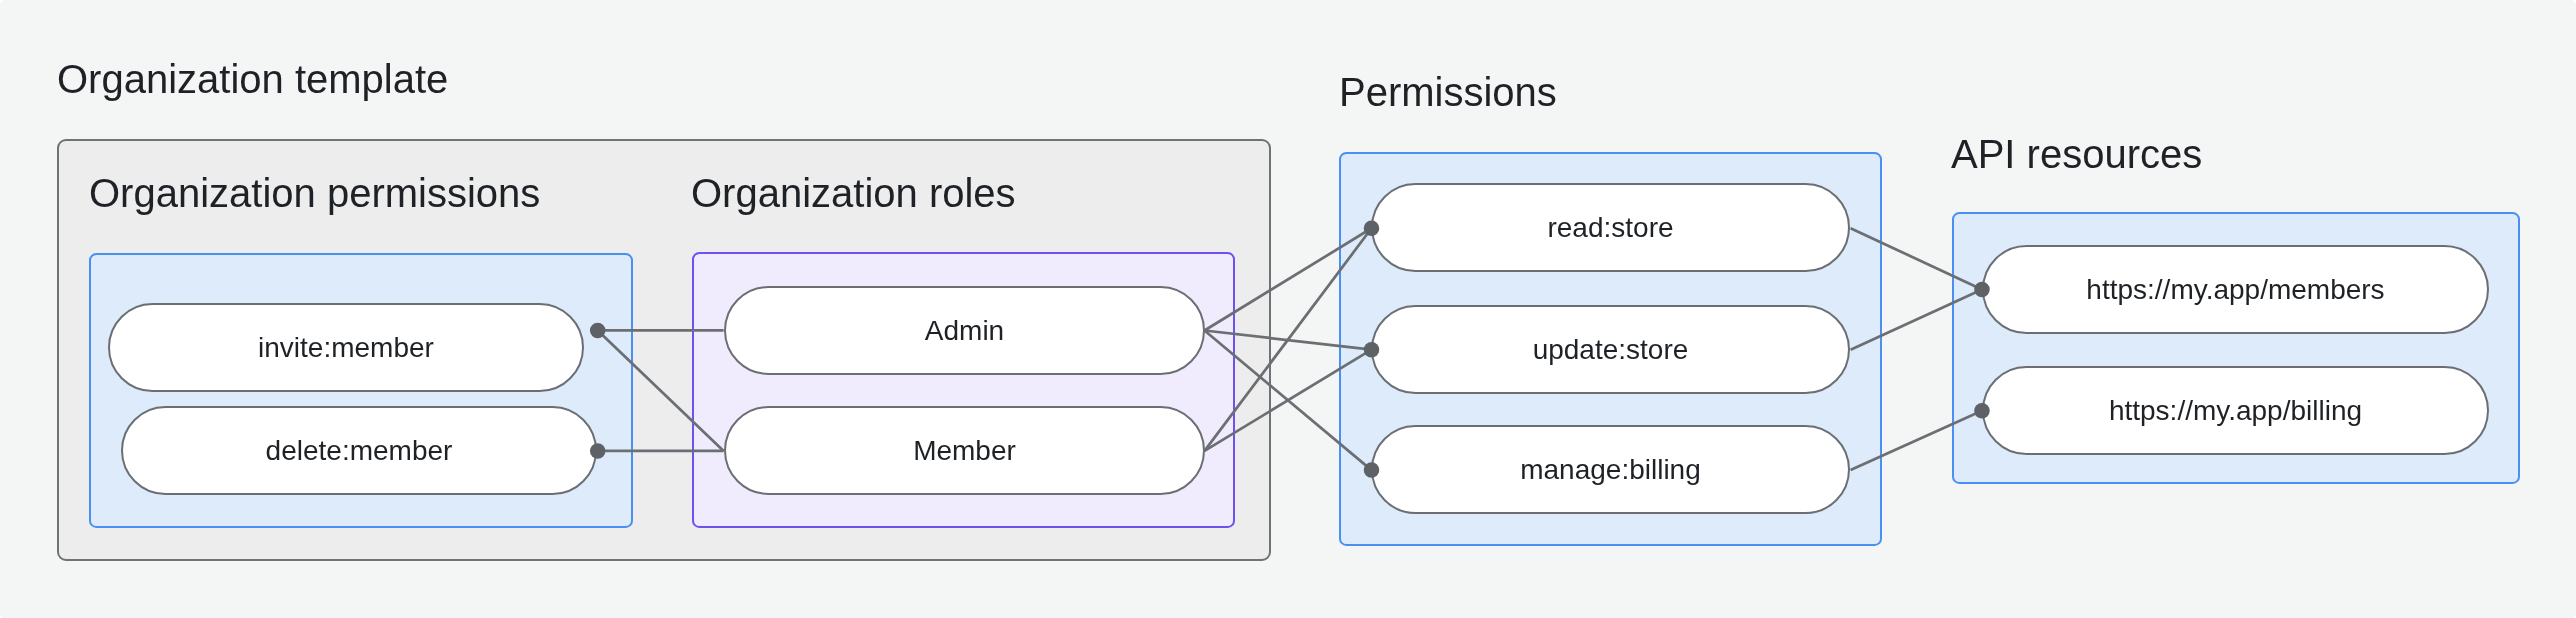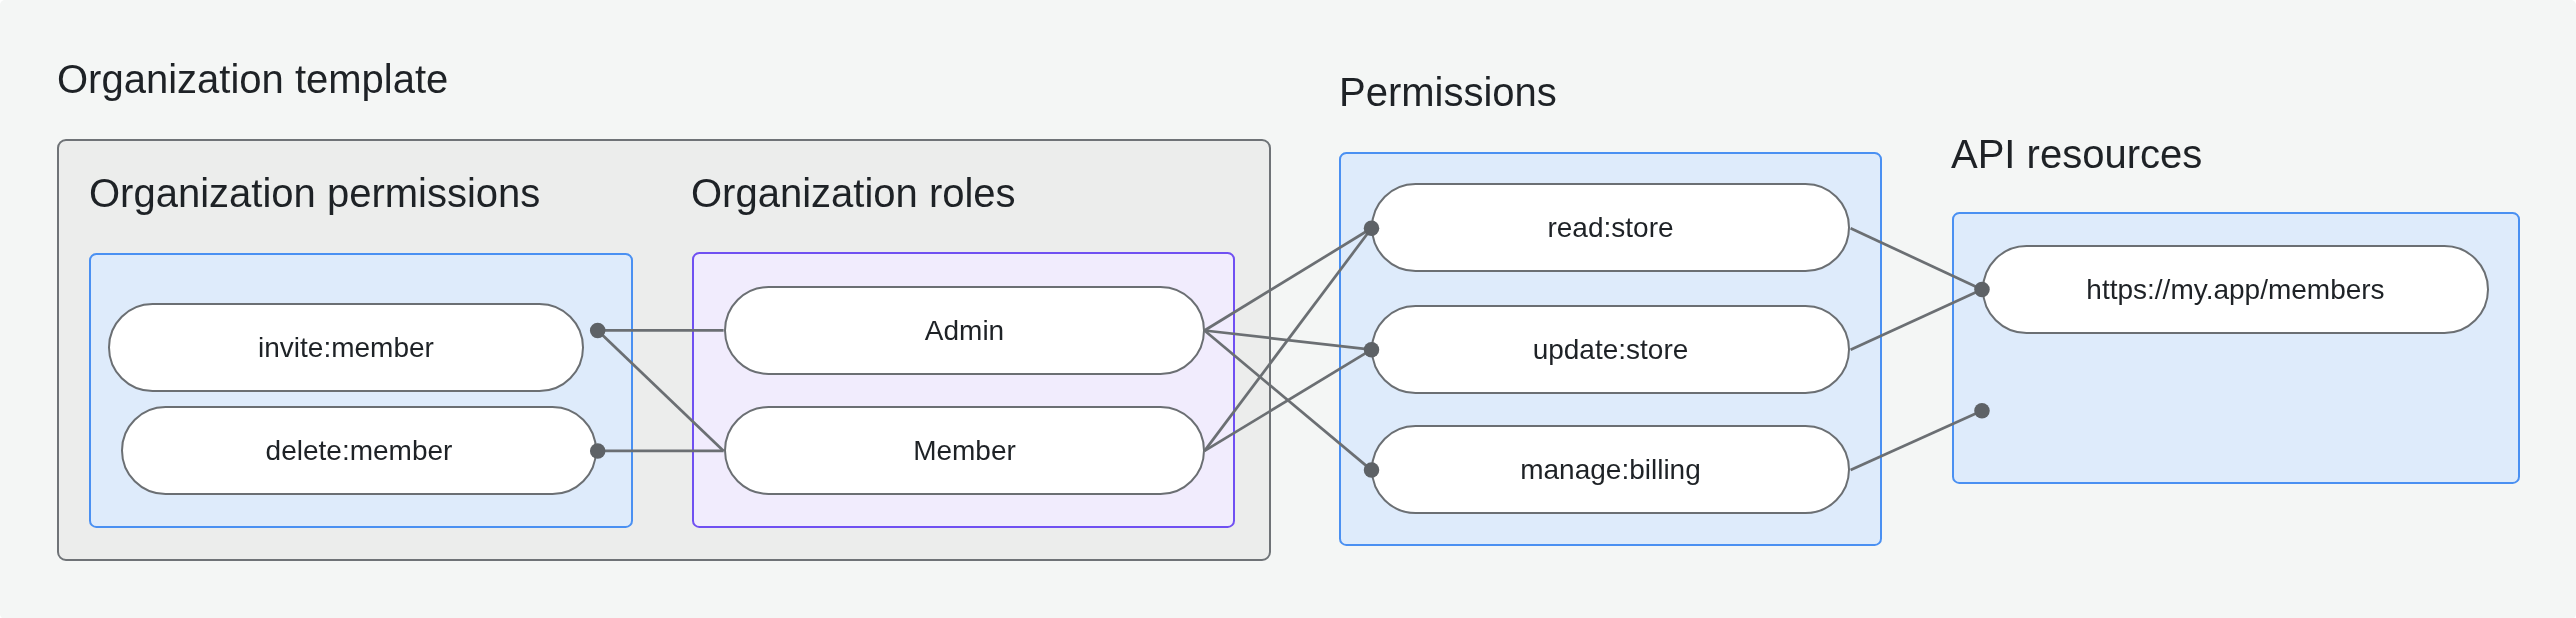--- a/index.html
+++ b/index.html
@@ -75,20 +75,21 @@
   <div class="group-box box-blue" style="left:1952px;top:212px; width:568px;  height:272px;"></div>
 
   <div class="pill" style="left:108px; top:286px; width:476px;margin-top:17px;">invite:member</div>
   <div class="pill" style="left:121px; top:406px; width:476px;">delete:member</div>
   <div class="pill" style="left:724px; top:286px; width:481px;">Admin</div>
   <div class="pill" style="left:724px; top:406px; width:481px;">Member</div>
   <div class="pill" style="left:1371px;top:183px; width:479px;">read:store</div>
   <div class="pill" style="left:1371px;top:305px; width:479px;">update:store</div>
   <div class="pill" style="left:1371px;top:425px; width:479px;">manage:billing</div>
   <div class="pill" style="left:1982px;top:245px; width:507px;">https://my.app/members</div>
+  <div class="pill" style="left:1982px;top:366px; width:507px;">https://my.app/billing</div>
 
   <svg id="wires" width="2576" height="619" viewBox="0 0 2823 678">
       <line x1="655" y1="362" x2="793" y2="362" stroke="#6B6F73" stroke-width="3"></line>
       <line x1="655" y1="362" x2="793" y2="494" stroke="#6B6F73" stroke-width="3"></line>
       <line x1="655" y1="494" x2="793" y2="494" stroke="#6B6F73" stroke-width="3"></line>
       <line x1="1320" y1="362" x2="1503" y2="250" stroke="#6B6F73" stroke-width="3"></line>
       <line x1="1320" y1="362" x2="1503" y2="383" stroke="#6B6F73" stroke-width="3"></line>
       <line x1="1320" y1="362" x2="1503" y2="515" stroke="#6B6F73" stroke-width="3"></line>
       <line x1="1320" y1="494" x2="1503" y2="250" stroke="#6B6F73" stroke-width="3"></line>
       <line x1="1320" y1="494" x2="1503" y2="383" stroke="#6B6F73" stroke-width="3"></line>

